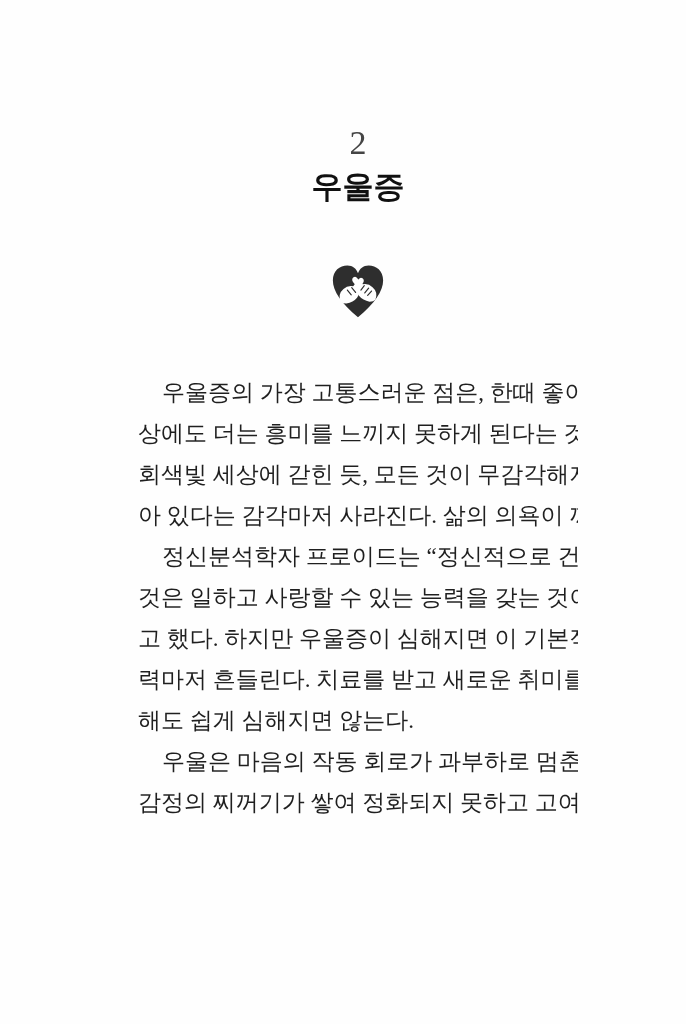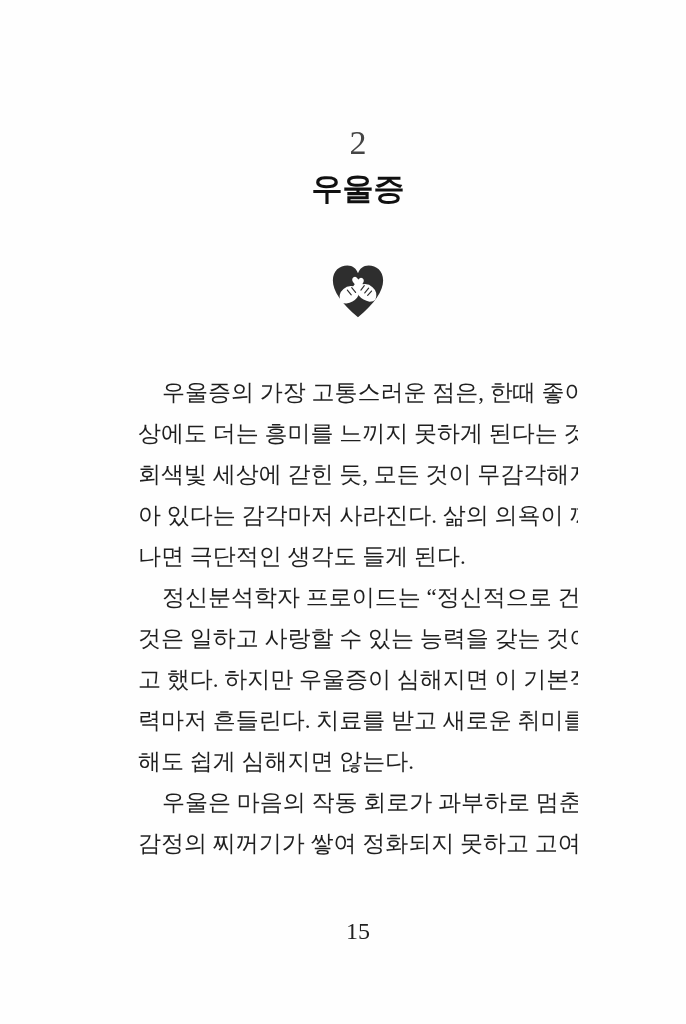--- a/index.html
+++ b/index.html
@@ -32,21 +32,21 @@
   .chapter-title {
     position: absolute;
     top: 170px;
     left: 0;
     width: 100%;
     text-align: center;
     font-size: 31px;
     line-height: 38px;
     font-weight: 700;
     color: #101010;
-    font-family: Liberation Serif, serif;
+    font-family: Liberation Mono, monospace;
   }
   .icon-wrap {
     position: absolute;
     top: 261px;
     left: 50%;
     transform: translateX(-50%);
     width: 58px;
     height: 62px;
   }
   .icon-wrap svg { display: block; width: 100%; height: 100%; }
@@ -96,26 +96,24 @@
         <path d="M48 40 Q51 32 45 27 Q41 23 35 24 L29.5 18 Q27.5 15 25 17 Q23 19 25 22 L30 28 Q28 32 31 36 Q35 41 42 42 Q46 42 48 40 Z" fill="#ffffff"></path>
         <path d="M19 30 L23 35 M23.5 27.5 L27.5 32.5 M41 28 L37 33 M36.5 25.5 L33 30 M44 31 L40 35.5" stroke="#2e2e2e" stroke-width="1.2" fill="none" stroke-linecap="round"></path>
       </svg>
     </div>
 
     <div class="body-text">
         <div class="line indent">우울증의 가장 고통스러운 점은, 한때 좋아했던 대</div>
         <div class="line">상에도 더는 흥미를 느끼지 못하게 된다는 것이다.</div>
         <div class="line">회색빛 세상에 갇힌 듯, 모든 것이 무감각해지고 살</div>
         <div class="line">아 있다는 감각마저 사라진다. 삶의 의욕이 꺼지고</div>
-        <div class="line para-end">나면 극단적인 생각도 들게 된다.</div>
         <div class="line indent">정신분석학자 프로이드는 “정신적으로 건강하다는</div>
         <div class="line">것은 일하고 사랑할 수 있는 능력을 갖는 것이다”라</div>
         <div class="line">고 했다. 하지만 우울증이 심해지면 이 기본적인 능</div>
         <div class="line">력마저 흔들린다. 치료를 받고 새로운 취미를 시도</div>
         <div class="line para-end">해도 쉽게 심해지면 않는다.</div>
         <div class="line indent">우울은 마음의 작동 회로가 과부하로 멈춘 상태다.</div>
         <div class="line">감정의 찌꺼기가 쌓여 정화되지 못하고 고여 있는</div>
       </div>
 
-    <div class="page-number">15</div>
 
   </div>
 </div>
 
 </body></html>

